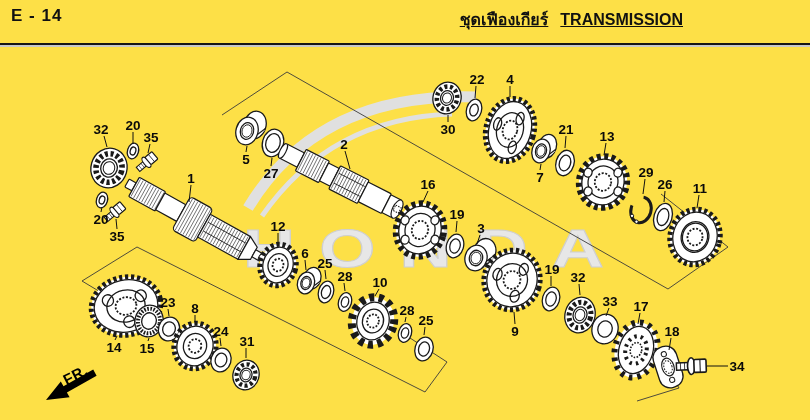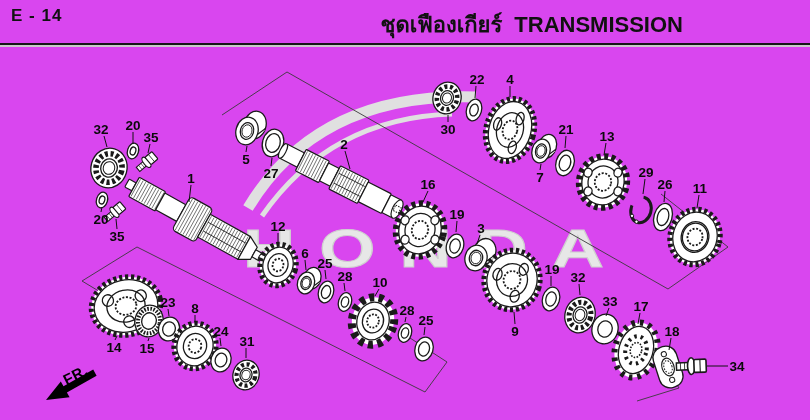--- a/index.html
+++ b/index.html
@@ -1,21 +1,21 @@
 <!DOCTYPE html>
 <html><head>
 <meta charset="utf-8">
 <style>
   html,body{margin:0;padding:0;background:#fff;}
-  .page{position:relative;width:810px;height:420px;background:#d946ef;overflow:hidden;
+  .page{position:relative;width:810px;height:420px;background:#fde047;overflow:hidden;
         font-family:"Liberation Sans",sans-serif;}
   .pagecode{position:absolute;left:11px;top:6px;font-size:17px;font-weight:bold;
         color:#111;letter-spacing:1px;}
-  .title{position:absolute;top:7px;left:0;right:127px;text-align:right;font-size:22px;
-        font-weight:600;color:#111;}
+  .title{position:absolute;top:7px;left:0;right:127px;text-align:right;font-size:16px;
+        font-weight:600;color:#111;text-decoration:underline;}
   .title .thai{margin-right:12px;}
   .rule{position:absolute;top:43px;left:0;width:810px;height:2px;background:#161616;
         box-shadow:0 2px 0 #c9c9c9;}
   .fr{position:absolute;left:64px;top:372px;font-size:15px;font-weight:bold;color:#000;
         transform:rotate(-27deg);transform-origin:left center;letter-spacing:.5px;}
   #diagram{position:absolute;left:0;top:0;width:810px;height:420px;}
 </style>
 </head>
 <body>
 

